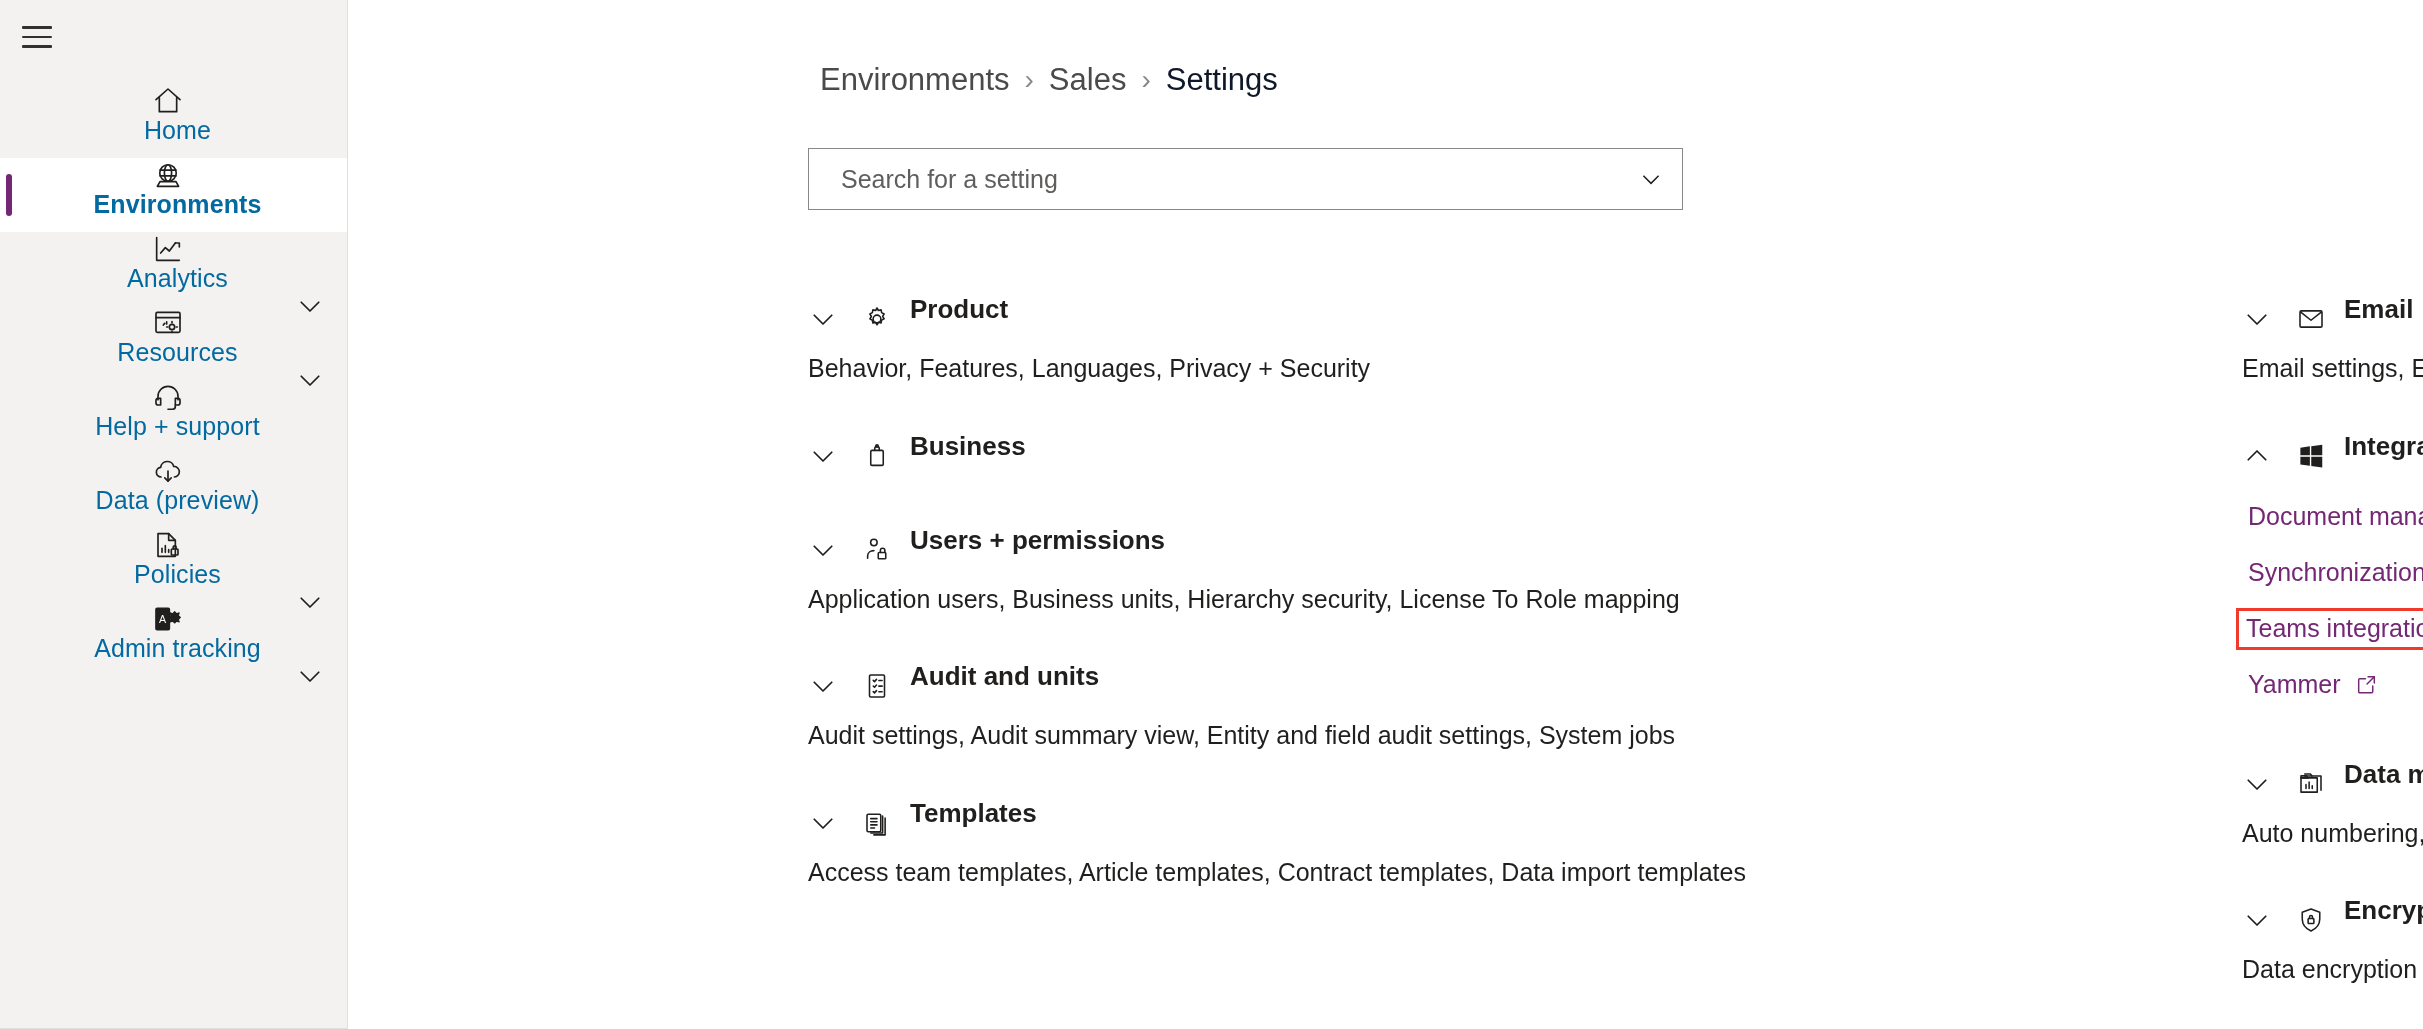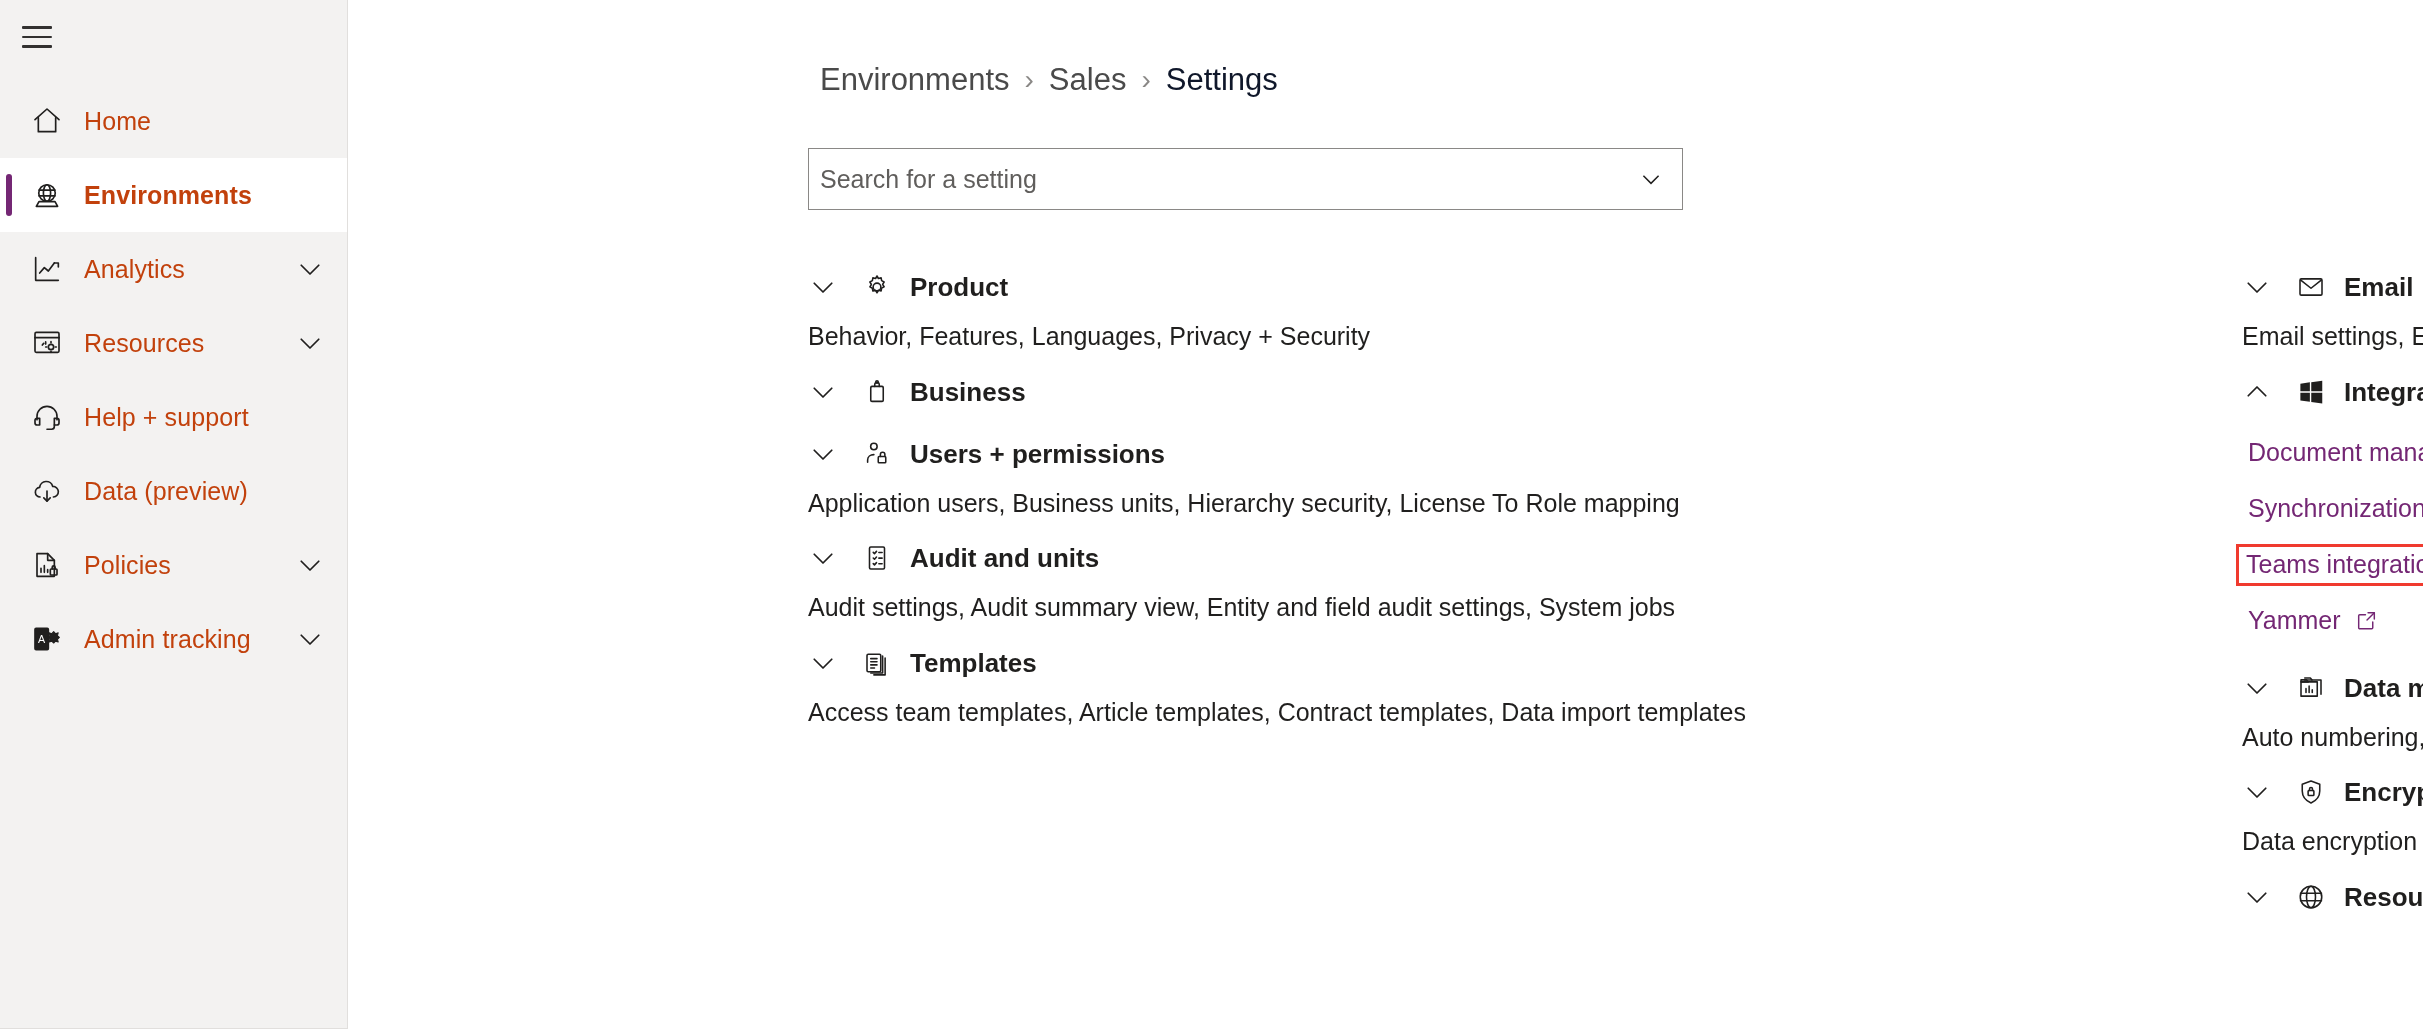--- a/index.html
+++ b/index.html
@@ -32,21 +32,22 @@
     background: #323130; border-radius: 1px;
   }
   .nav { margin-top: 10px; }
   .nav-item {
     position: relative;
     display: flex; align-items: center;
     height: 74px;
     padding-left: 30px;
     padding-right: 22px;
     cursor: pointer;
-    color: #c2410c;
+    color: #0369a1;
+    flex-direction: column;
   }
   .nav-item.active {
     background: #ffffff;
   }
   .nav-item.active .nav-label { font-weight: 700; }
   .nav-item.active::before {
     content: "";
     position: absolute; left: 6px; top: 16px;
     width: 6px; height: 42px;
     background: #742774; border-radius: 3px;
@@ -85,21 +86,21 @@
     font-size: 28px;
     display: inline-block;
   }
 
   .searchbox {
     margin: 50px 0 0 460px;
     width: 875px; height: 62px;
     border: 1px solid #8a8886;
     background: #fff;
     display: flex; align-items: center;
-    padding: 0 18px 0 11px;
+    padding: 0 18px 0 32px;
   }
   .searchbox input {
     flex: 1 1 auto;
     border: none; outline: none;
     font-family: "Liberation Sans", sans-serif;
     font-size: 25px;
     color: #201f1e;
     background: transparent;
   }
   .searchbox input::placeholder { color: #605e5c; opacity: 1; }
@@ -108,23 +109,23 @@
   .columns {
     display: flex;
     margin: 38px 0 0 0;
     padding-left: 460px;
   }
   .col { width: 960px; flex: 0 0 960px; }
   .col.right { margin-left: 474px; }
 
   .group { margin-bottom: 0; }
   .group-header {
-    display: flex; align-items: center;
+    display: flex; 
     height: 46px;
-    margin-top: 16px;
+    margin-top: 48px;
     cursor: pointer;
   }
   .group-chev {
     width: 36px; flex: 0 0 36px;
     display: flex; align-items: center; justify-content: flex-start;
   }
   .group-icon {
     width: 34px; flex: 0 0 34px;
     display: flex; align-items: center; justify-content: center;
     margin-left: 16px; margin-right: 16px;

